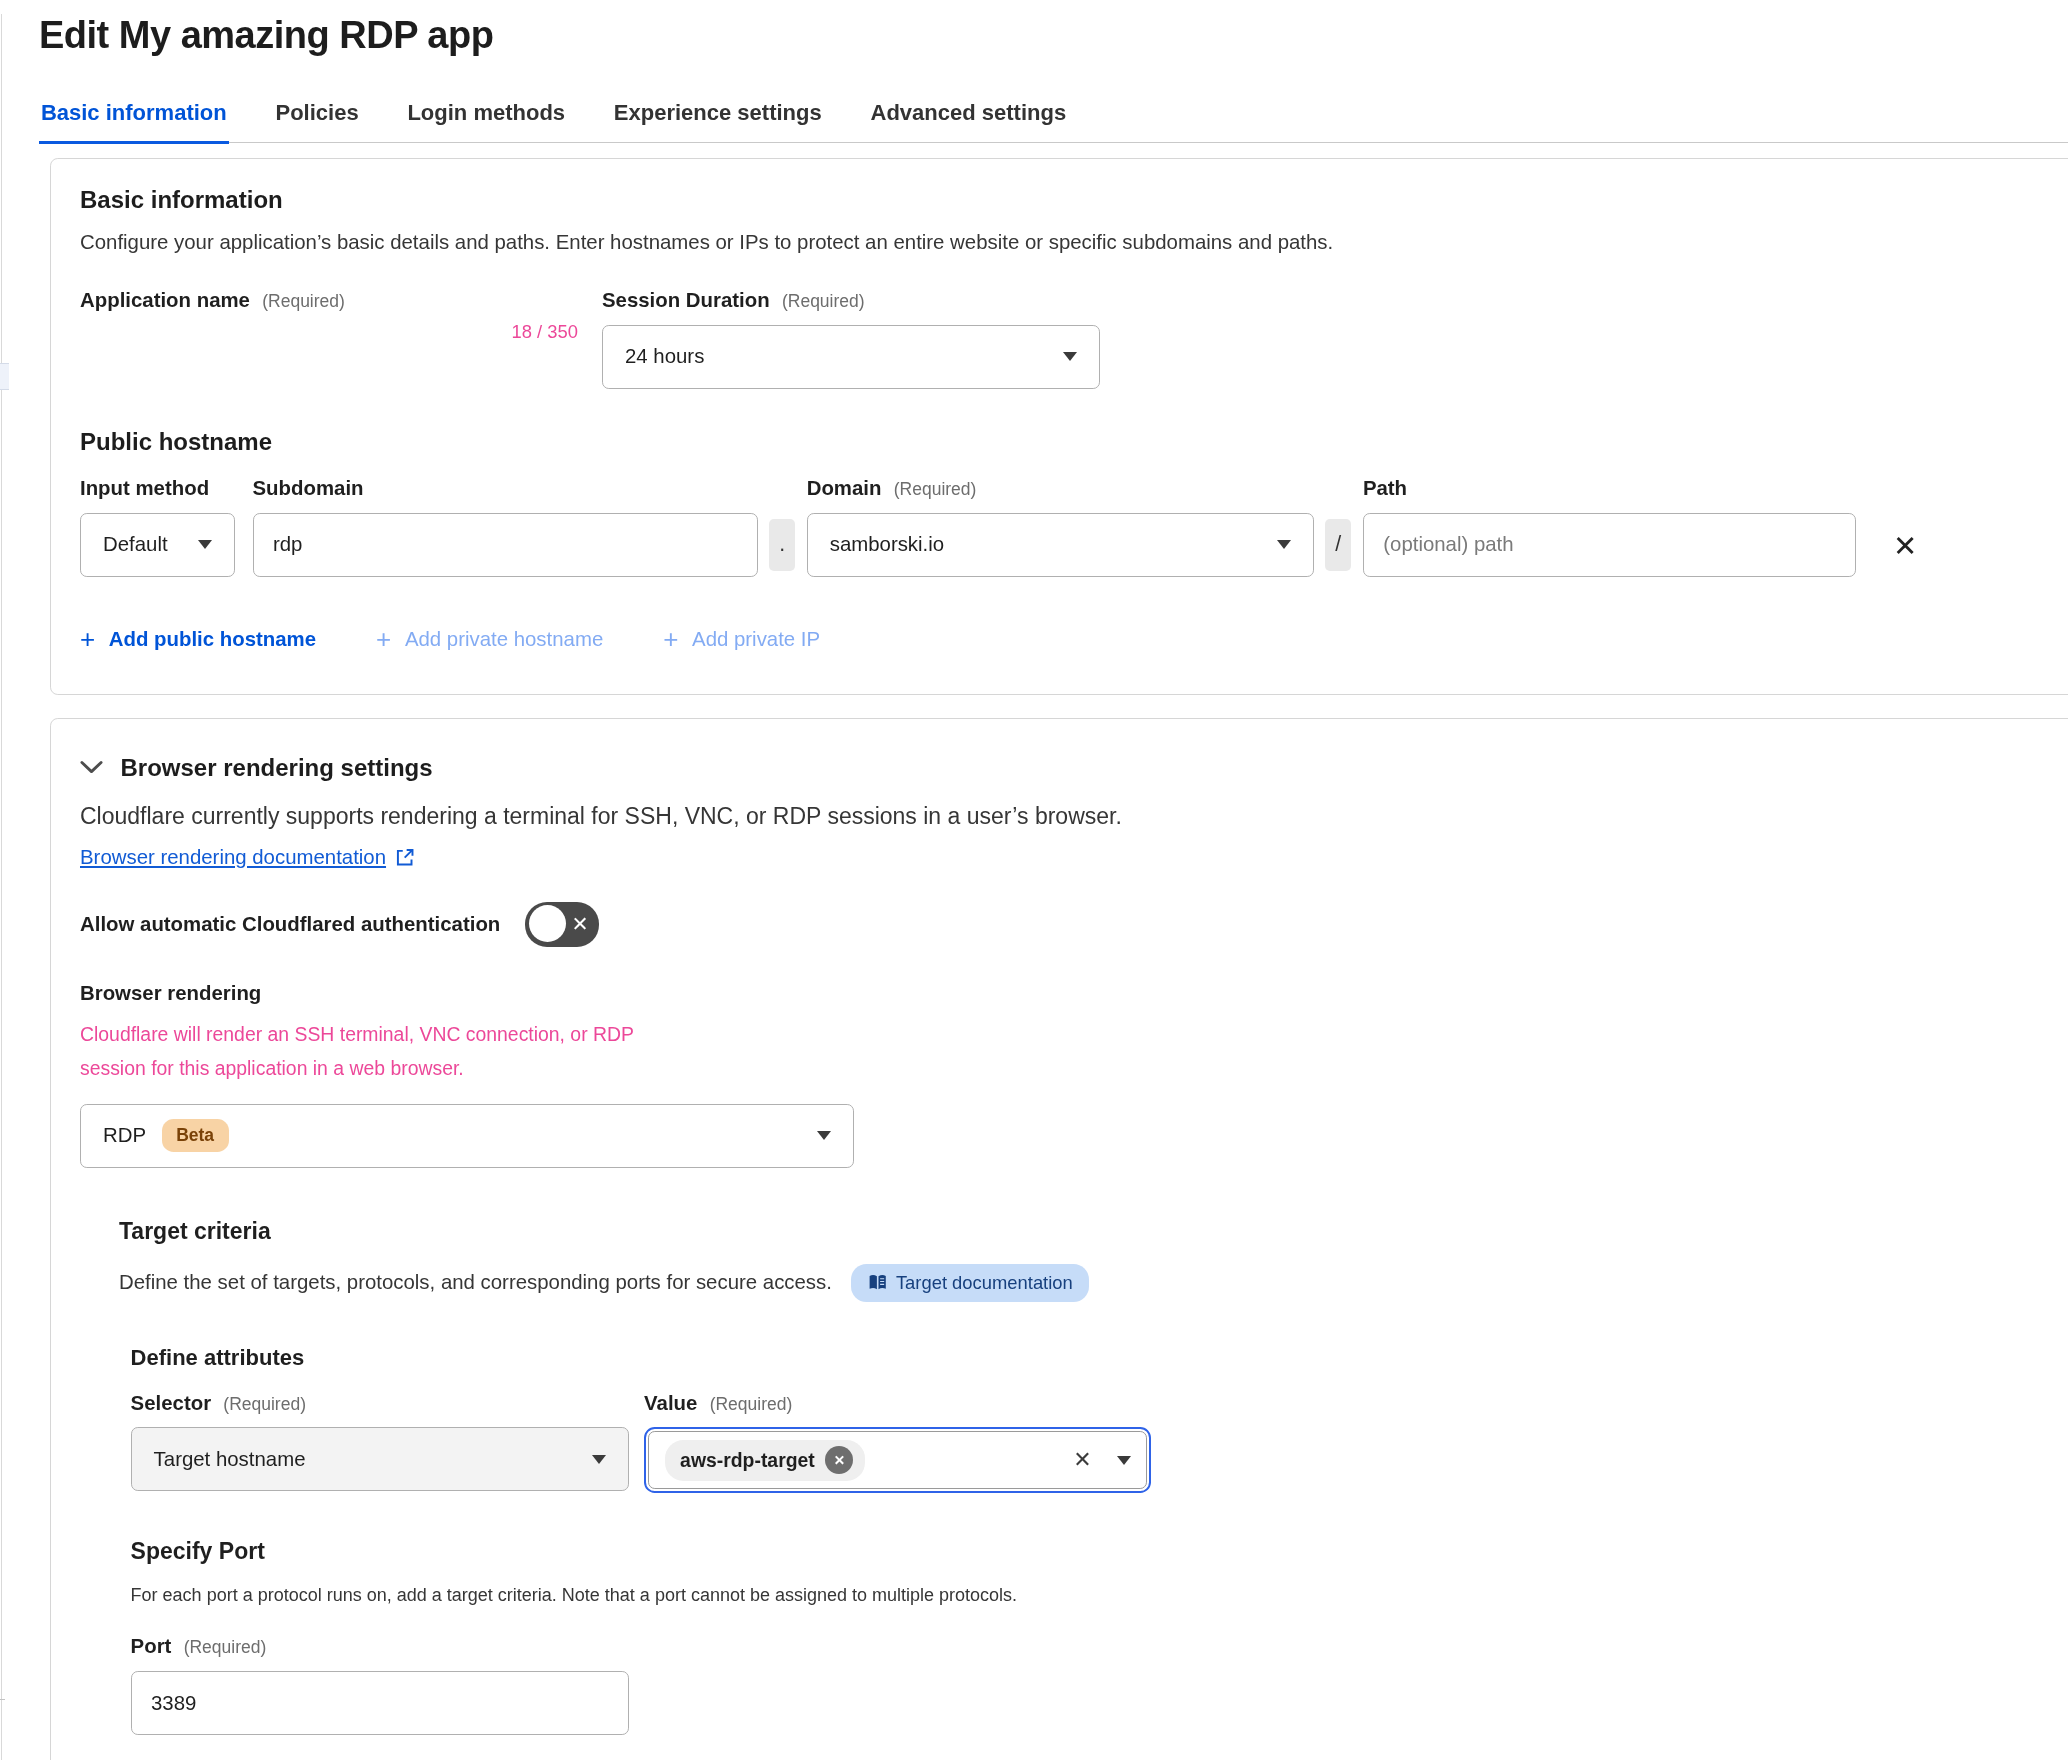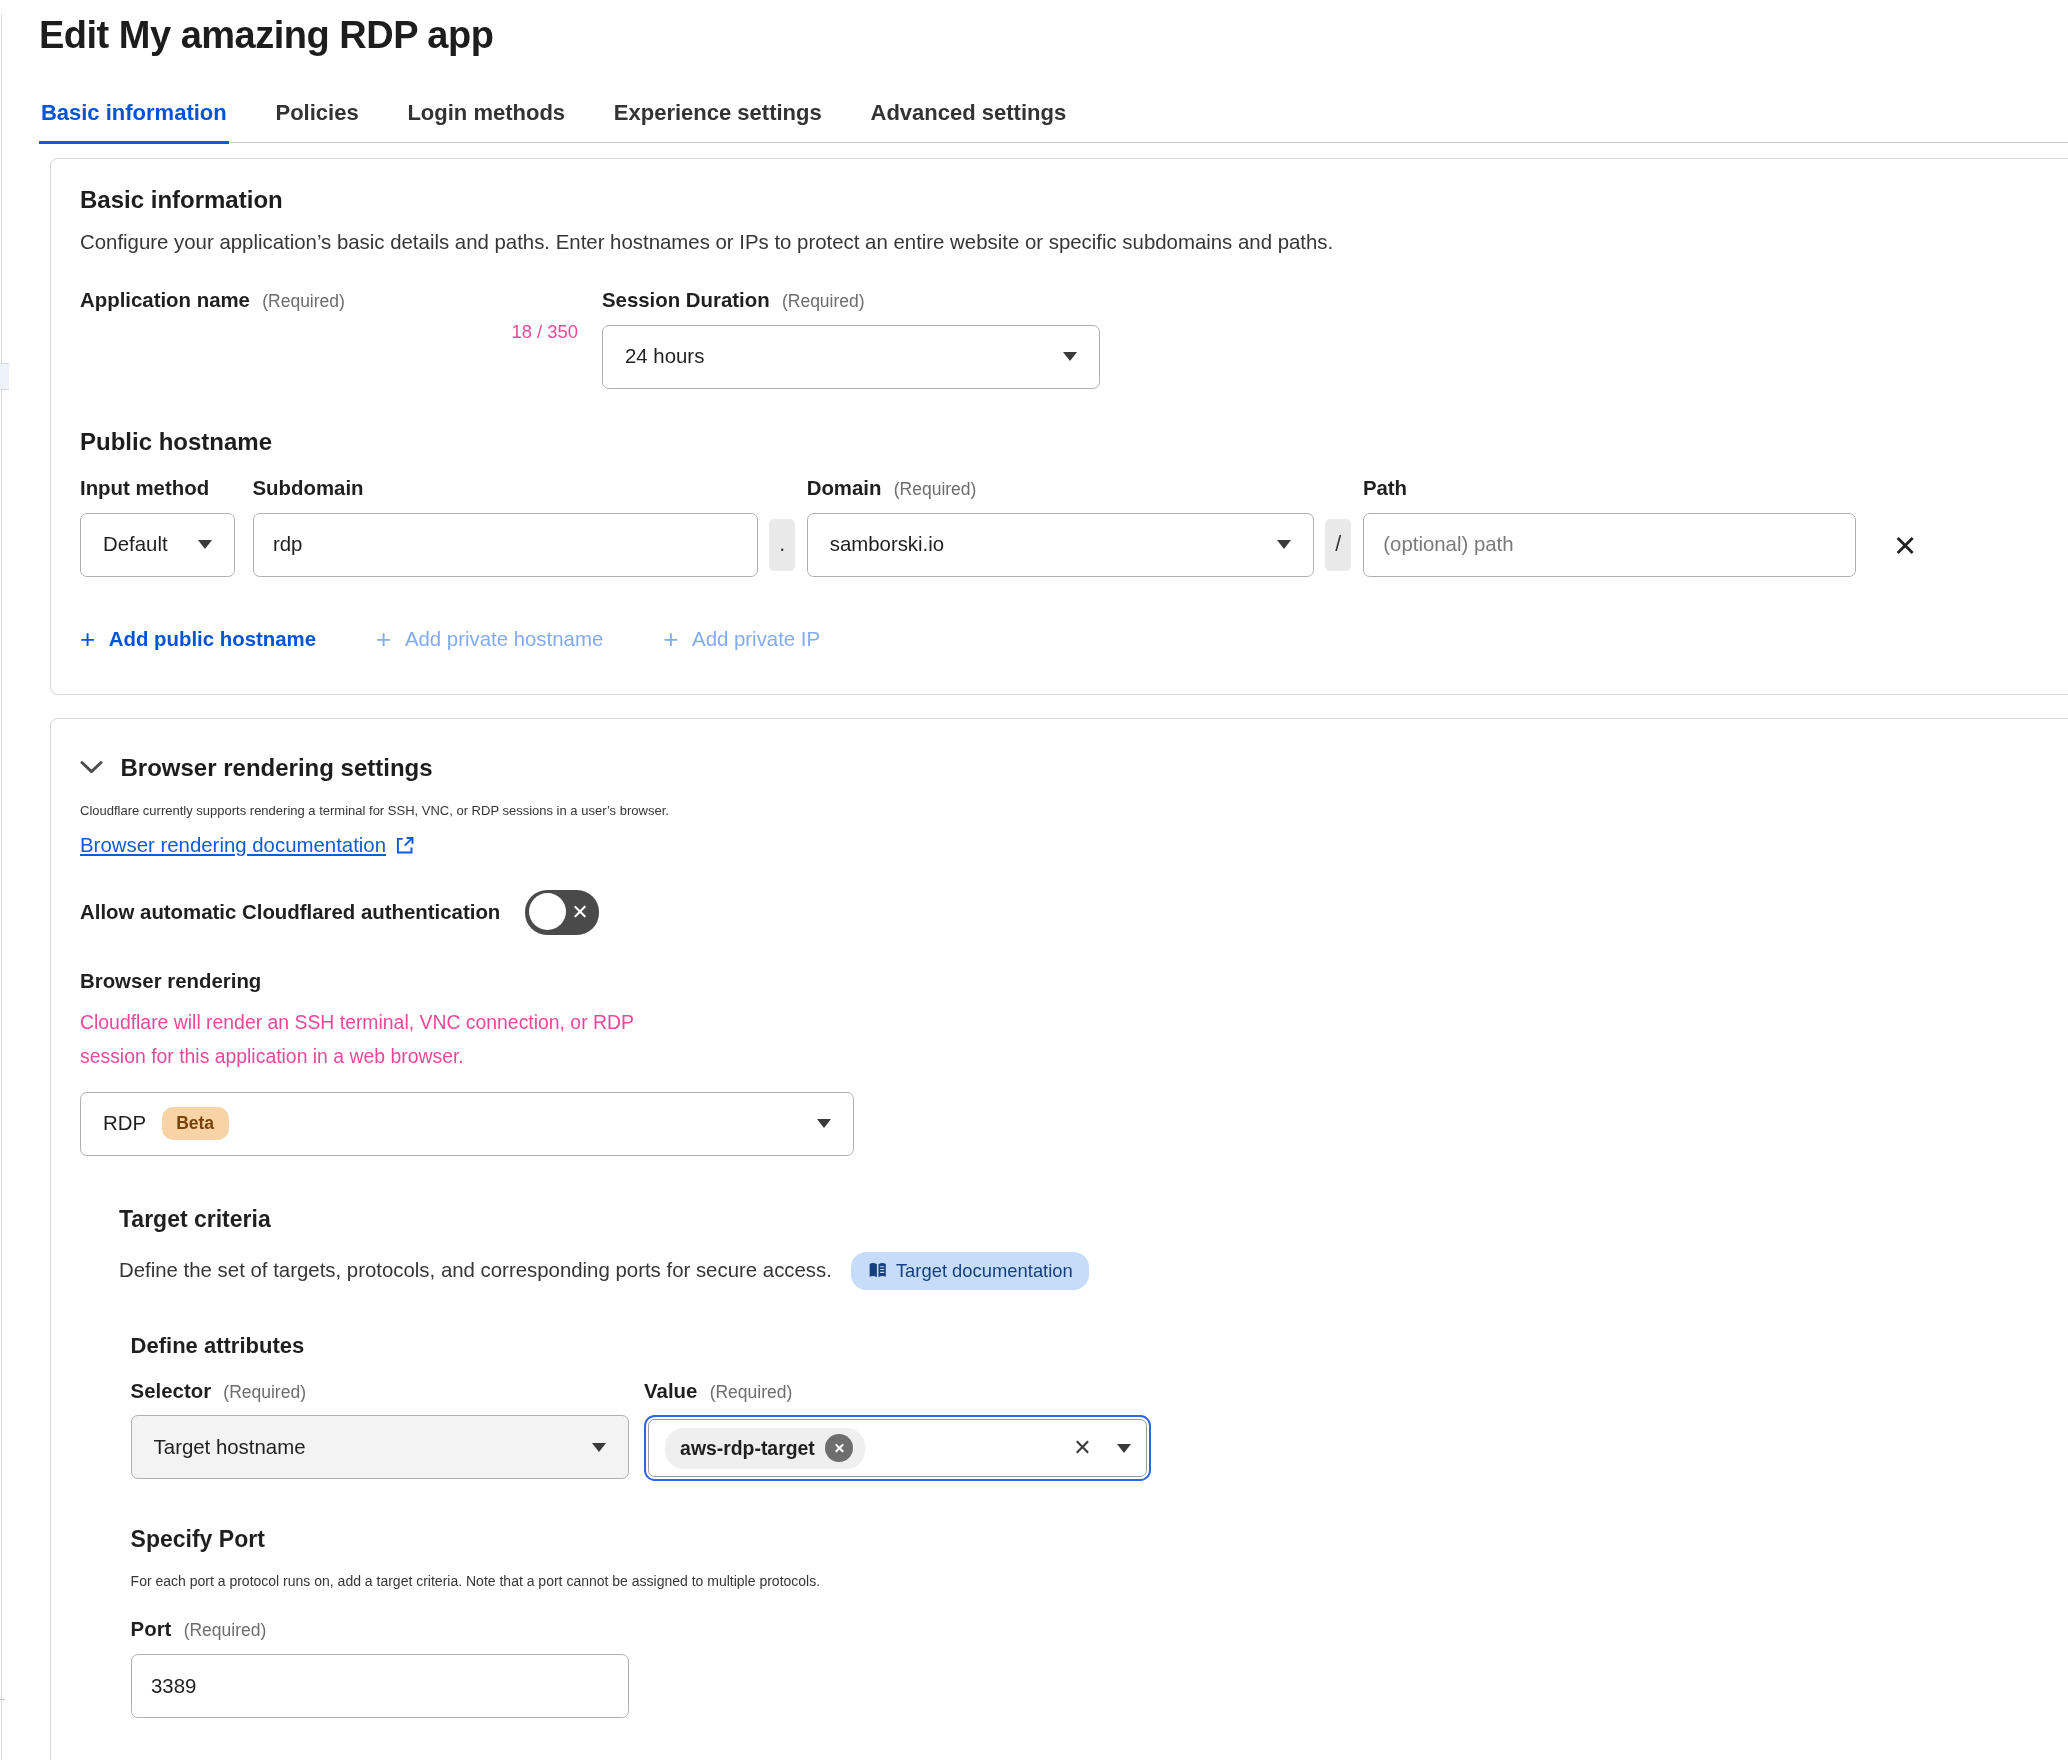--- a/index.html
+++ b/index.html
@@ -66,21 +66,21 @@
 
   .links-row { display:flex; gap:60px; margin-top:47px; align-items:center; }
   .add-link { display:flex; align-items:center; gap:13.6px; font-size:20.4px; cursor:pointer; }
   .add-link .plus { font-size:26px; font-weight:300; }
   .add-link.primary { color:#0054d7; font-weight:600; }
   .add-link.disabled { color:#83abf3; font-weight:400; }
 
   
   .collapse-heading { display:flex; align-items:center; gap:17.5px; }
   .chevron-icon { display:inline-block; }
-  .brs-desc { margin-top:21.3px; font-size:13px; color:#363636; }
+  .brs-desc { margin-top:21.3px; font-size:23px; color:#363636; }
   .doc-link { display:inline-flex; align-items:center; gap:8.7px; margin-top:15.5px;
               font-size:20.4px; color:#115bd5; text-decoration:underline; cursor:pointer; }
 
   .toggle-row { display:flex; align-items:center; margin-top:33px; }
   .toggle-label { font-size:20.4px; font-weight:700; }
   .toggle { position:relative; width:74px; height:45px; background:#4a4a4a; border-radius:22px;
             margin-left:25px; cursor:pointer; }
   .toggle .knob { position:absolute; left:3.9px; top:3.9px; width:37px; height:37px;
                   background:#ffffff; border-radius:50%; }
   .toggle .off-x { position:absolute; right:10.7px; top:50%; transform:translateY(-52%);
@@ -109,21 +109,21 @@
   .combo-field { border:1px solid #9a9a9a; border-radius:6.8px; height:58px; display:flex;
                  align-items:center; padding:0 15.5px; background:#fff; }
   .value-tag { display:inline-flex; align-items:center; gap:10.7px; background:#efefef;
                border-radius:18.4px; padding:6.8px 11.6px 6.8px 15.5px; font-size:19.4px; font-weight:600; color:#1f1f1f; }
   .tag-x { width:28px; height:28px; border-radius:50%; background:#6e6e6e; color:#fff;
            font-size:13.6px; display:flex; align-items:center; justify-content:center; cursor:pointer; }
   .combo-right { margin-left:auto; display:flex; align-items:center; gap:25px; }
   .combo-clear { font-size:22px; color:#3c3c3c; font-weight:400; cursor:pointer; line-height:1; }
 
   .specify-port { margin-left:11.6px; margin-top:45px; }
-  .sp-desc { margin-top:19.4px; font-size:14px; color:#363636; }
+  .sp-desc { margin-top:19.4px; font-size:18px; color:#363636; }
   .port-label-row { margin-top:29px; }
   .port-input { width:498px; margin-top:13.6px; }
 </style>
 </head>
 <body>
 
 <div class="page">
   <div class="left-rail"></div>
   <div class="rail-fragment"></div>
   <div class="rail-tick"></div>

